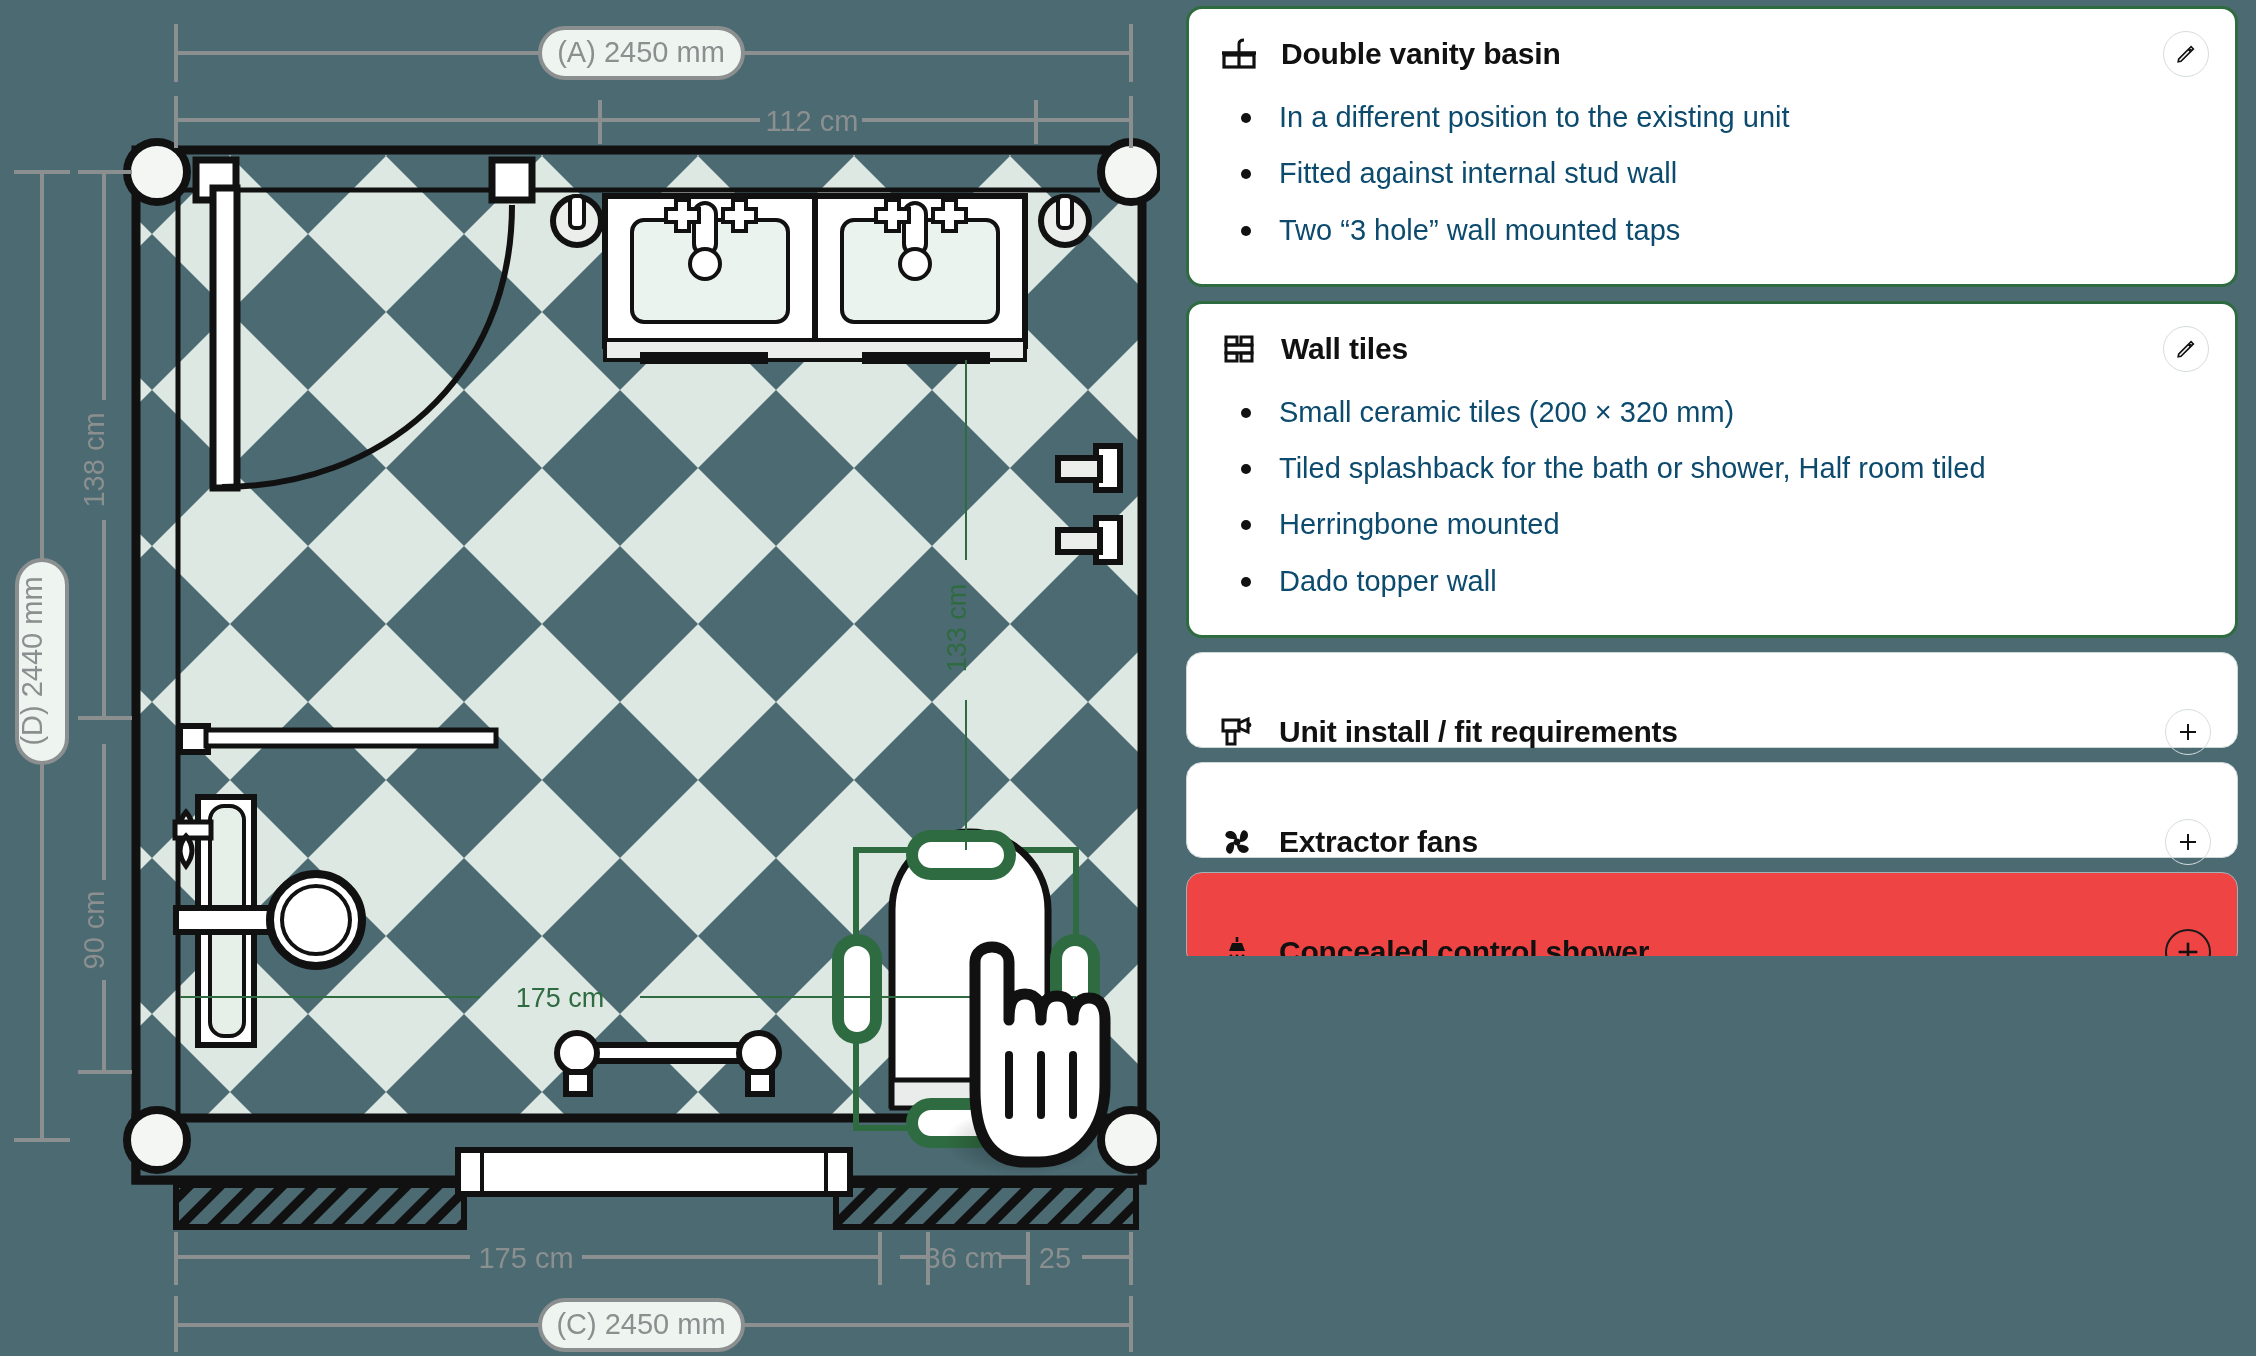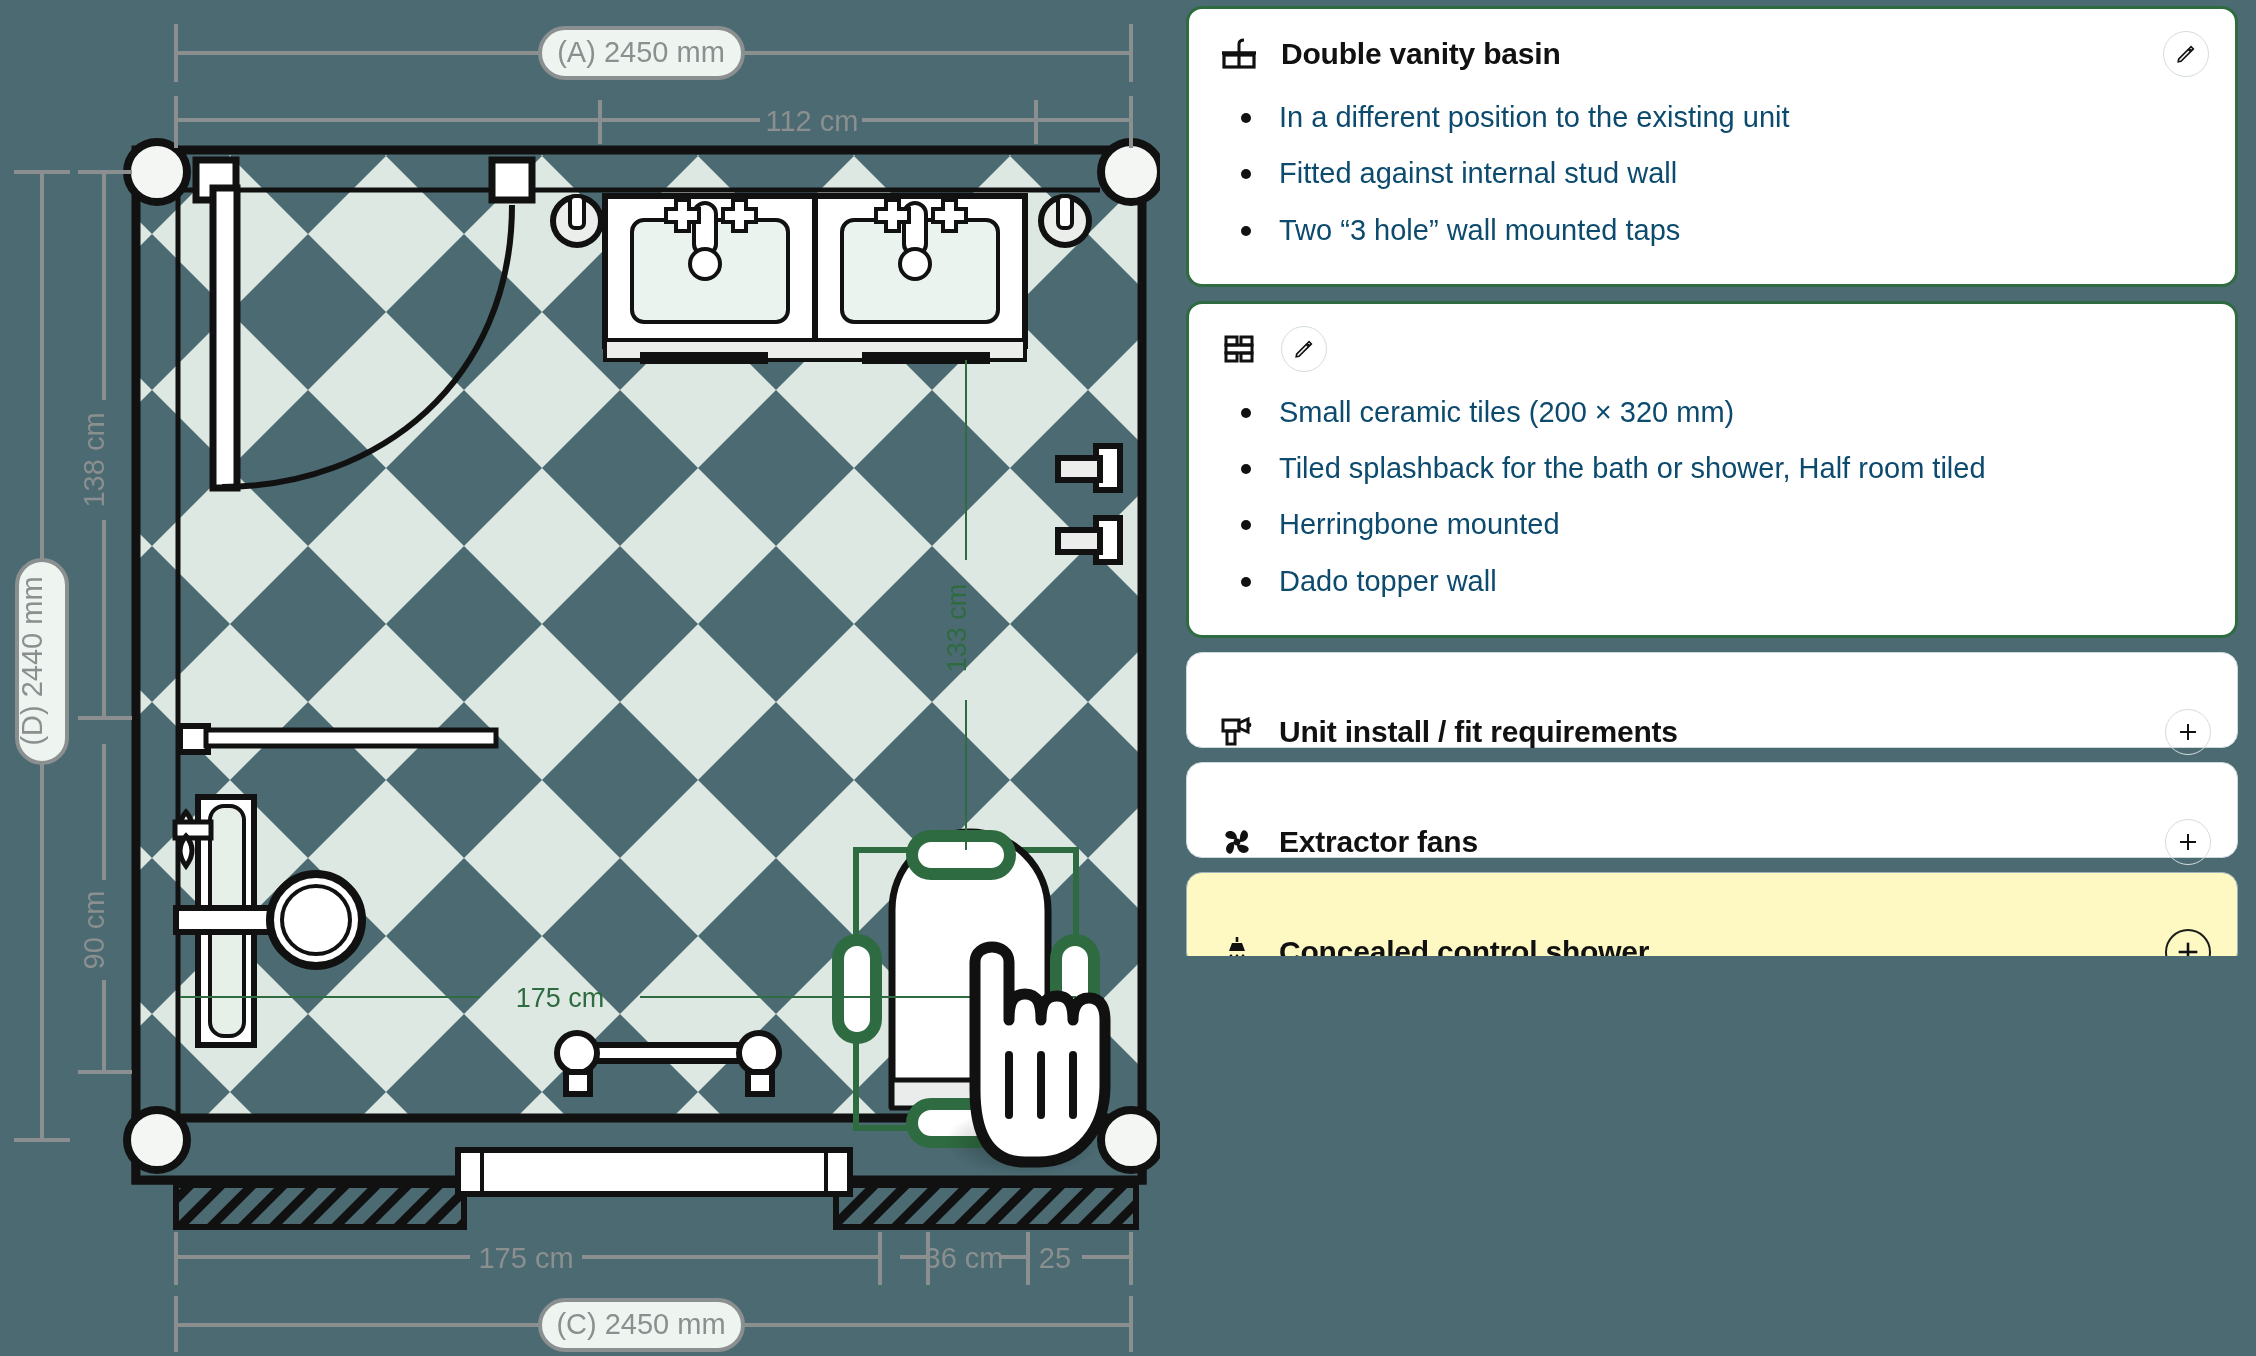--- a/index.html
+++ b/index.html
@@ -24,21 +24,21 @@
   }
   .card {
     background: #ffffff;
     border-radius: 16px;
     position: relative;
     flex: 0 0 auto;
   }
   .card.expanded { border: 3px solid #2f6b40; }
   .card.collapsed { border: 1px solid #cfd8d8; }
   .card.selected {
-    background: #fef9c3;
+    background: #ef4444;
     border: 1px solid #9fb3b8;
   }
   .card.ghost { background: #4b6a72; border: 1px solid #b7c7ca; }
 
   .card-head {
     display: flex; align-items: center;
     padding: 22px 26px 10px 30px;
     gap: 22px;
     min-height: 62px;
   }
@@ -337,20 +337,21 @@
       <div class="card-head">
         <span class="card-icon">
           <svg width="40" height="40" viewBox="0 0 40 40">
             <rect x="7" y="8" width="11" height="8" fill="none" stroke="#111" stroke-width="3"></rect>
             <rect x="22" y="8" width="11" height="8" fill="none" stroke="#111" stroke-width="3"></rect>
             <rect x="7" y="16" width="26" height="8" fill="none" stroke="#111" stroke-width="3"></rect>
             <rect x="7" y="24" width="11" height="8" fill="none" stroke="#111" stroke-width="3"></rect>
             <rect x="22" y="24" width="11" height="8" fill="none" stroke="#111" stroke-width="3"></rect>
           </svg>
         </span>
+        <span class="card-title">Wall tiles</span>
         <button class="card-action">
           <svg width="22" height="22" viewBox="0 0 24 24">
             <path d="M4 17.5 L14.5 7 L17 9.5 L6.5 20 L3.5 20.5 Z" fill="none" stroke="#111" stroke-width="1.8"></path>
             <path d="M15.5 6 L17.5 4 L20 6.5 L18 8.5 Z" fill="none" stroke="#111" stroke-width="1.8"></path>
           </svg>
         </button>
       </div>
       <div class="card-body">
         <div class="bullet-row">
           <span class="bullet-dot"></span>

